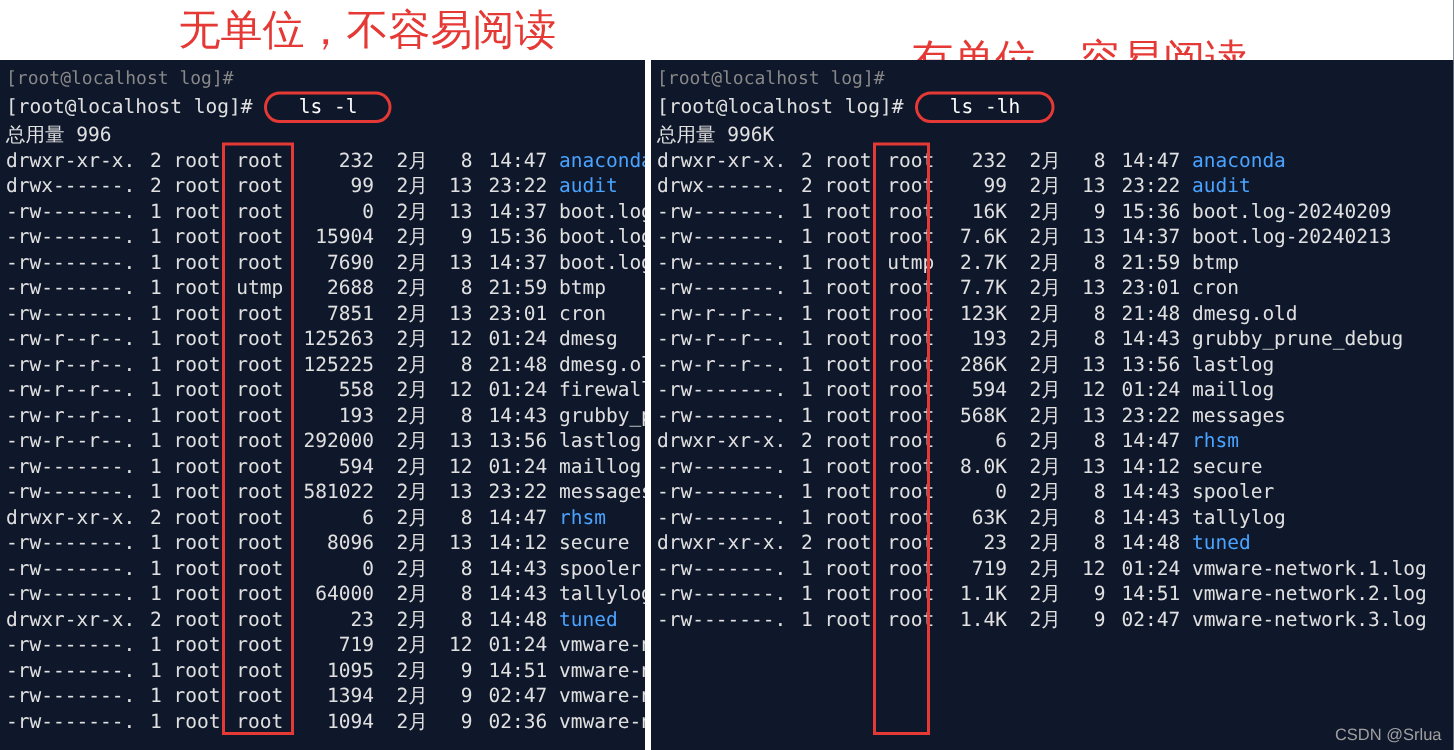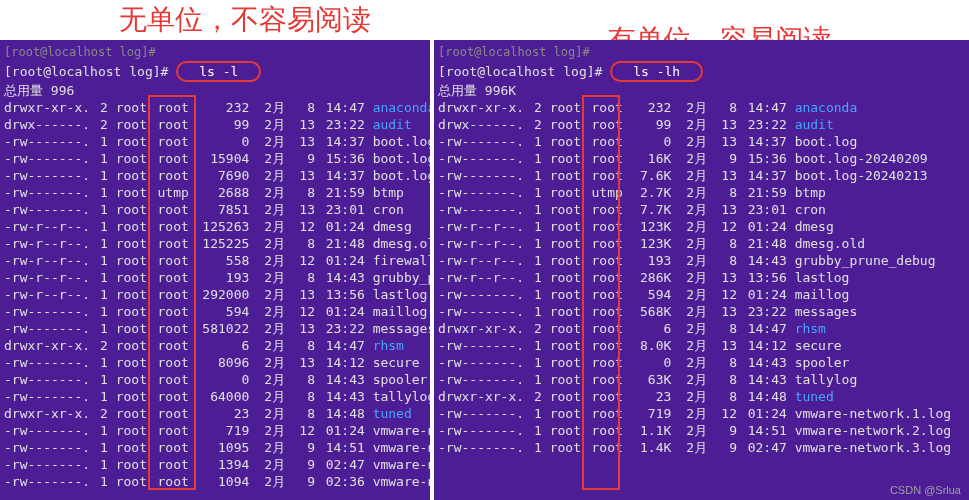--- a/index.html
+++ b/index.html
@@ -24,21 +24,21 @@
     text-align: center;
   }
   .header-left { width: 430px; padding-left: 60px; }
   .header-right { width: 539px; padding-left: 40px; margin-top: 39px; }
 
   .panels {
     display: flex;
     gap: 4px;
   }
   .panel {
-    background: #4c1d95;
+    background: #0f172a;
     color: #e0e0e0;
     padding: 4px 4px 4px 4px;
     font-family: "Consolas", "DejaVu Sans Mono", monospace;
     font-size: 13px;
     line-height: 17px;
     position: relative;
     overflow: hidden;
     height: 460px;
   }
   .panel-left { width: 430px; }
@@ -132,26 +132,24 @@
 
   <div class="panel panel-right">
     <div class="prompt-hint">[root@localhost log]#</div>
     <div class="prompt-line">
       <span>[root@localhost log]# </span><span class="cmd-box">ls -lh</span>
     </div>
     <div class="total">总用量 996K</div>
     <div id="list-right">
         <div class="row"><span class="perm">drwxr-xr-x.</span> <span class="links">2</span> <span class="owner">root</span> <span class="group">root</span> <span class="sizeh">232</span> <span class="mon">2月</span> <span class="day">8</span> <span class="time">14:47</span> <span class="fname dir">anaconda</span></div>
         <div class="row"><span class="perm">drwx------.</span> <span class="links">2</span> <span class="owner">root</span> <span class="group">root</span> <span class="sizeh">99</span> <span class="mon">2月</span> <span class="day">13</span> <span class="time">23:22</span> <span class="fname dir">audit</span></div>
-        <div class="row"><span class="perm">-rw-------.</span> <span class="links">1</span> <span class="owner">root</span> <span class="group">root</span> <span class="sizeh">0</span> <span class="mon">2月</span> <span class="day">13</span> <span class="time">14:37</span> <span class="fname">boot.log</span></div>
         <div class="row"><span class="perm">-rw-------.</span> <span class="links">1</span> <span class="owner">root</span> <span class="group">root</span> <span class="sizeh">16K</span> <span class="mon">2月</span> <span class="day">9</span> <span class="time">15:36</span> <span class="fname">boot.log-20240209</span></div>
         <div class="row"><span class="perm">-rw-------.</span> <span class="links">1</span> <span class="owner">root</span> <span class="group">root</span> <span class="sizeh">7.6K</span> <span class="mon">2月</span> <span class="day">13</span> <span class="time">14:37</span> <span class="fname">boot.log-20240213</span></div>
         <div class="row"><span class="perm">-rw-------.</span> <span class="links">1</span> <span class="owner">root</span> <span class="group">utmp</span> <span class="sizeh">2.7K</span> <span class="mon">2月</span> <span class="day">8</span> <span class="time">21:59</span> <span class="fname">btmp</span></div>
         <div class="row"><span class="perm">-rw-------.</span> <span class="links">1</span> <span class="owner">root</span> <span class="group">root</span> <span class="sizeh">7.7K</span> <span class="mon">2月</span> <span class="day">13</span> <span class="time">23:01</span> <span class="fname">cron</span></div>
-        <div class="row"><span class="perm">-rw-r--r--.</span> <span class="links">1</span> <span class="owner">root</span> <span class="group">root</span> <span class="sizeh">123K</span> <span class="mon">2月</span> <span class="day">12</span> <span class="time">01:24</span> <span class="fname">dmesg</span></div>
         <div class="row"><span class="perm">-rw-r--r--.</span> <span class="links">1</span> <span class="owner">root</span> <span class="group">root</span> <span class="sizeh">123K</span> <span class="mon">2月</span> <span class="day">8</span> <span class="time">21:48</span> <span class="fname">dmesg.old</span></div>
         <div class="row"><span class="perm">-rw-r--r--.</span> <span class="links">1</span> <span class="owner">root</span> <span class="group">root</span> <span class="sizeh">193</span> <span class="mon">2月</span> <span class="day">8</span> <span class="time">14:43</span> <span class="fname">grubby_prune_debug</span></div>
         <div class="row"><span class="perm">-rw-r--r--.</span> <span class="links">1</span> <span class="owner">root</span> <span class="group">root</span> <span class="sizeh">286K</span> <span class="mon">2月</span> <span class="day">13</span> <span class="time">13:56</span> <span class="fname">lastlog</span></div>
         <div class="row"><span class="perm">-rw-------.</span> <span class="links">1</span> <span class="owner">root</span> <span class="group">root</span> <span class="sizeh">594</span> <span class="mon">2月</span> <span class="day">12</span> <span class="time">01:24</span> <span class="fname">maillog</span></div>
         <div class="row"><span class="perm">-rw-------.</span> <span class="links">1</span> <span class="owner">root</span> <span class="group">root</span> <span class="sizeh">568K</span> <span class="mon">2月</span> <span class="day">13</span> <span class="time">23:22</span> <span class="fname">messages</span></div>
         <div class="row"><span class="perm">drwxr-xr-x.</span> <span class="links">2</span> <span class="owner">root</span> <span class="group">root</span> <span class="sizeh">6</span> <span class="mon">2月</span> <span class="day">8</span> <span class="time">14:47</span> <span class="fname dir">rhsm</span></div>
         <div class="row"><span class="perm">-rw-------.</span> <span class="links">1</span> <span class="owner">root</span> <span class="group">root</span> <span class="sizeh">8.0K</span> <span class="mon">2月</span> <span class="day">13</span> <span class="time">14:12</span> <span class="fname">secure</span></div>
         <div class="row"><span class="perm">-rw-------.</span> <span class="links">1</span> <span class="owner">root</span> <span class="group">root</span> <span class="sizeh">0</span> <span class="mon">2月</span> <span class="day">8</span> <span class="time">14:43</span> <span class="fname">spooler</span></div>
         <div class="row"><span class="perm">-rw-------.</span> <span class="links">1</span> <span class="owner">root</span> <span class="group">root</span> <span class="sizeh">63K</span> <span class="mon">2月</span> <span class="day">8</span> <span class="time">14:43</span> <span class="fname">tallylog</span></div>
         <div class="row"><span class="perm">drwxr-xr-x.</span> <span class="links">2</span> <span class="owner">root</span> <span class="group">root</span> <span class="sizeh">23</span> <span class="mon">2月</span> <span class="day">8</span> <span class="time">14:48</span> <span class="fname dir">tuned</span></div>

